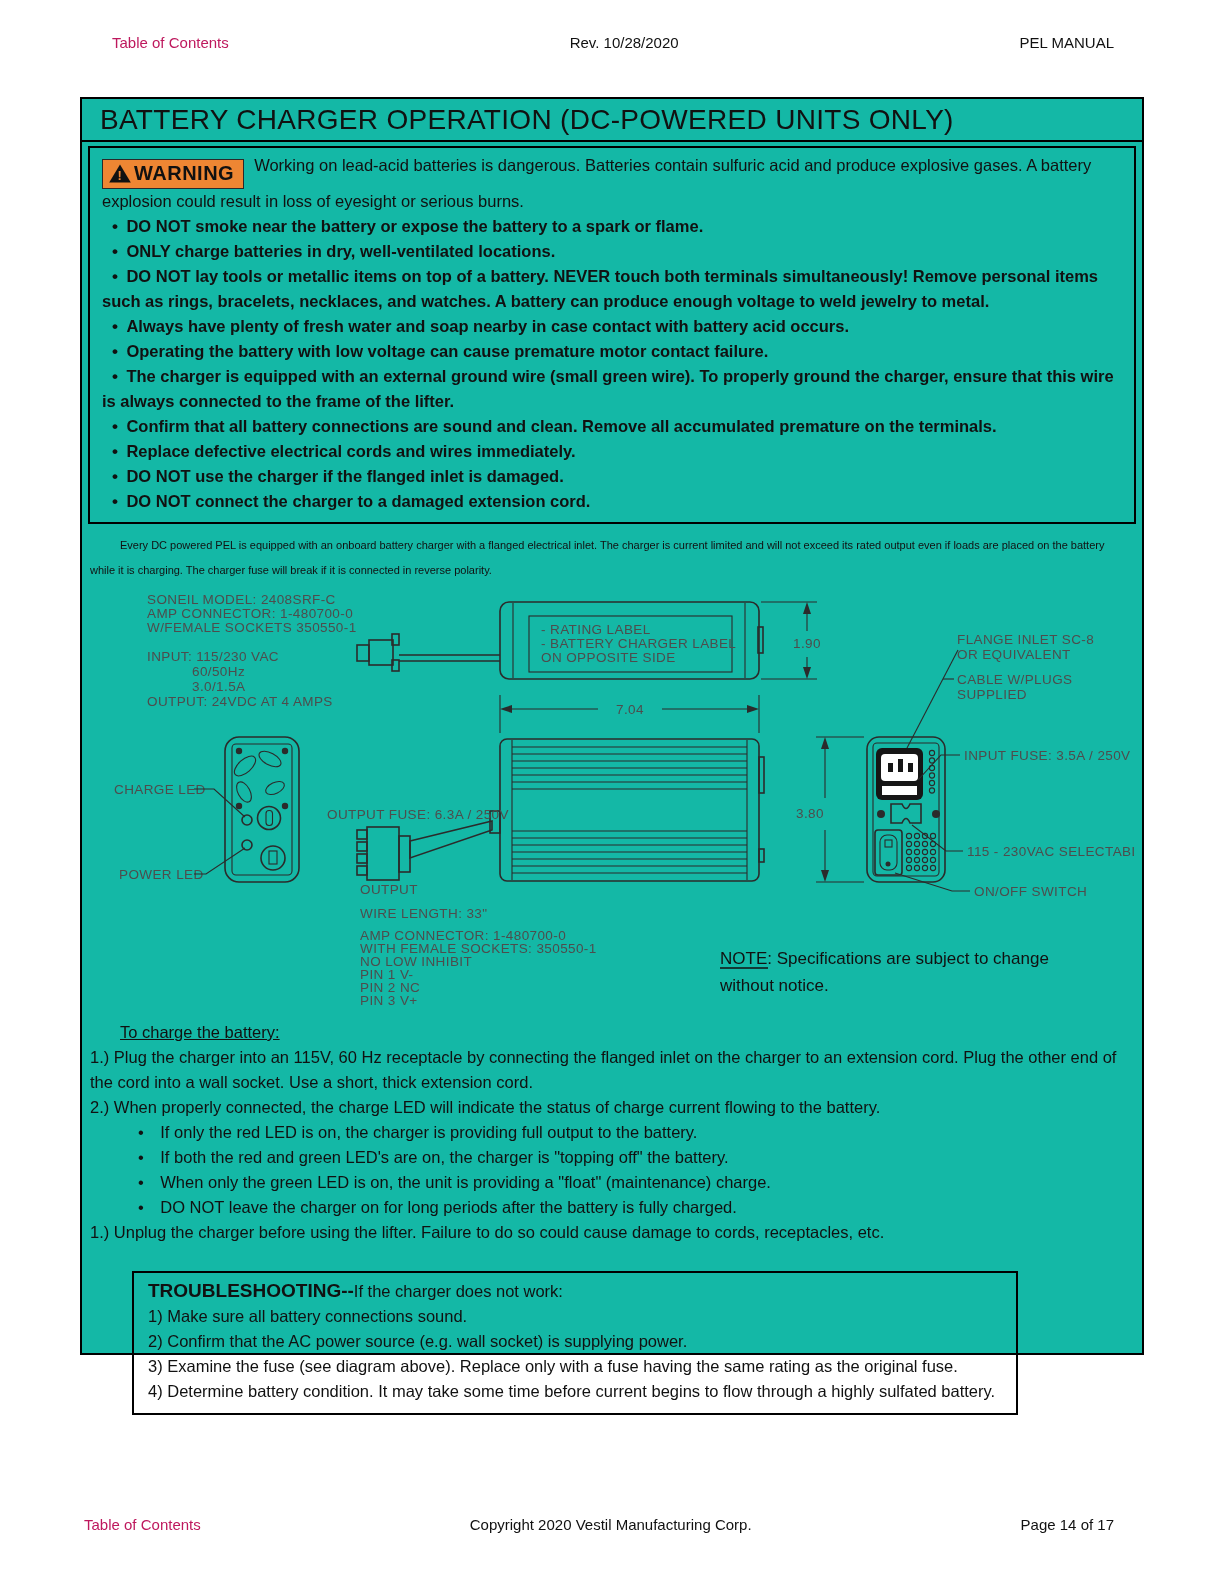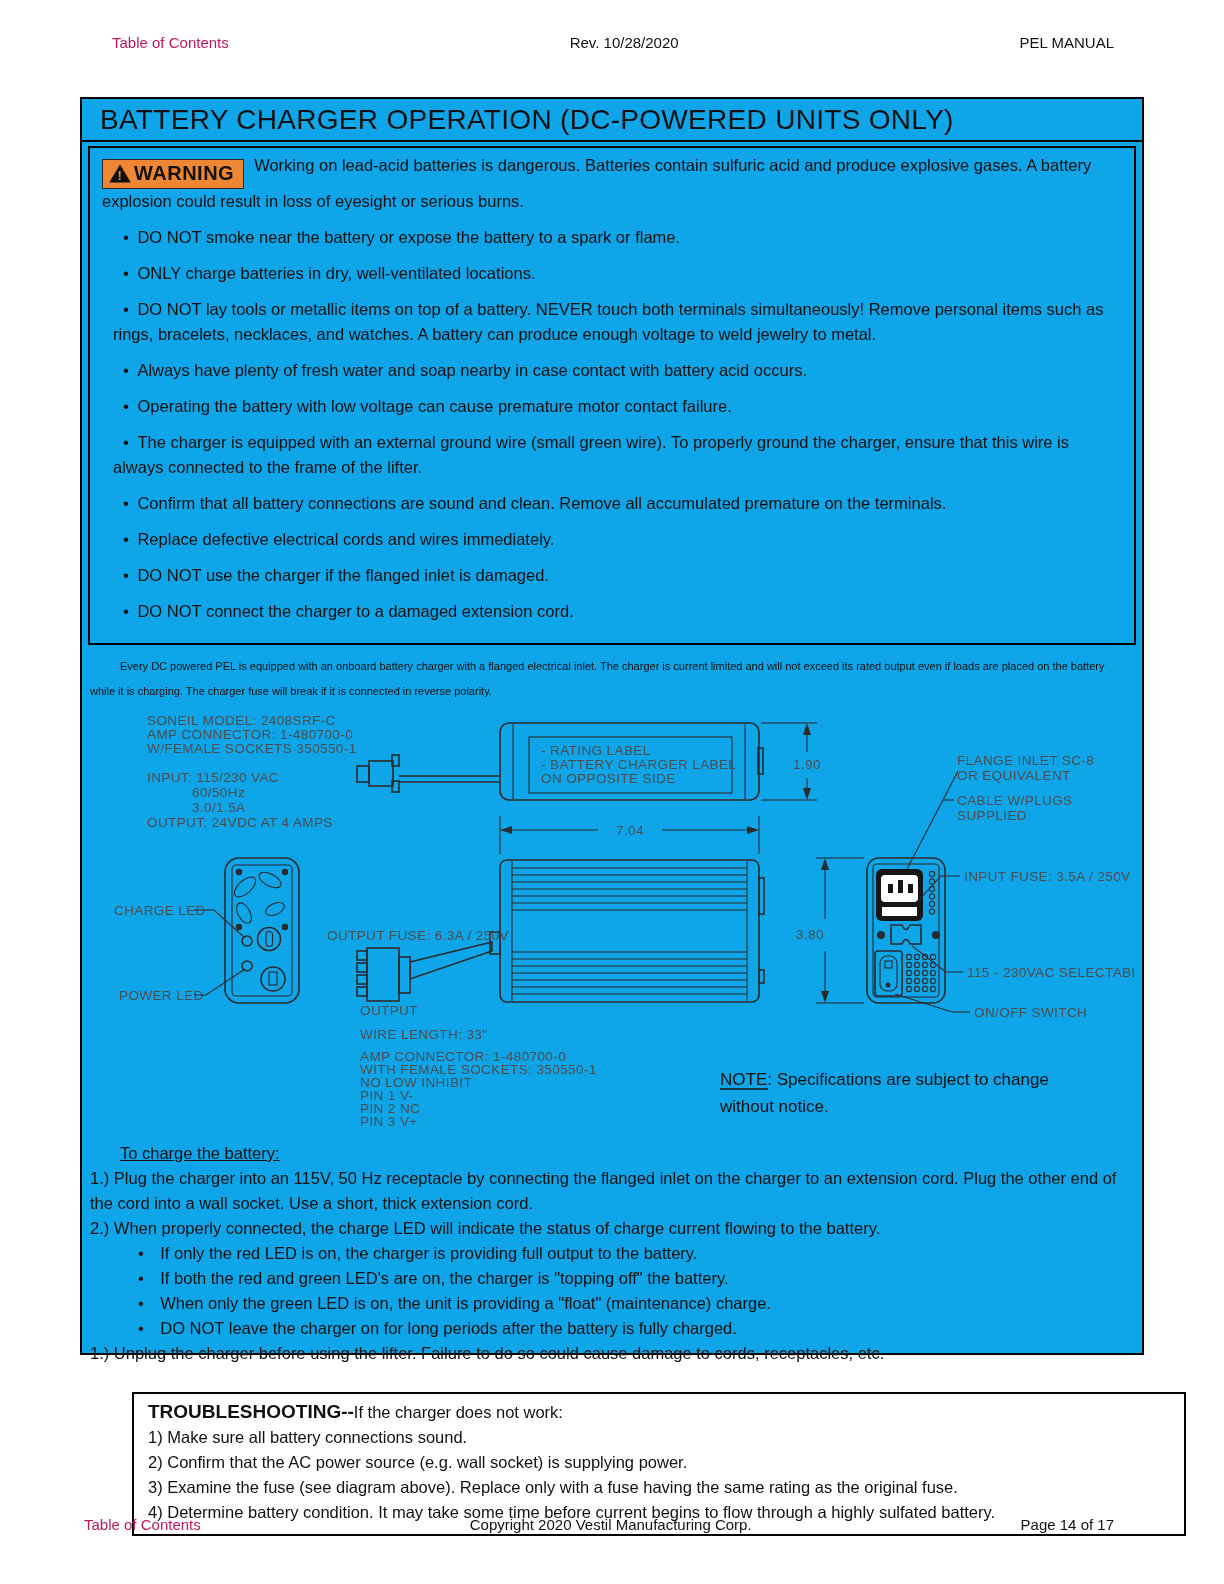--- a/index.html
+++ b/index.html
@@ -3,41 +3,41 @@
 <meta charset="utf-8">
 <style>
   html,body{margin:0;padding:0;}
   body{
     width:1224px;height:1584px;background:#ffffff;position:relative;
     font-family:"Liberation Sans",sans-serif;color:#111;
     -webkit-font-smoothing:antialiased;
   }
   .hdr{position:absolute;top:34px;left:112px;width:1002px;display:flex;justify-content:space-between;font-size:15px;}
   .link{color:#be185d;}
-  .page-box{position:absolute;left:80px;top:97px;width:1064px;height:1258px;border:2px solid #000;box-sizing:border-box;background:#0ea5e9;}
+  .page-box{position:absolute;left:80px;top:97px;width:1064px;height:1258px;border:2px solid #000;box-sizing:border-box;background:#14b8a6;}
   .page-title{font-size:28px;letter-spacing:.3px;padding:5px 10px 4px 18px;border-bottom:2px solid #000;white-space:nowrap;}
   .warn-box{margin:4px 6px 0 6px;border:2px solid #000;padding:5px 12px 8px 12px;font-size:16.5px;line-height:25px;}
   .warn-badge{display:inline-block;vertical-align:-9px;background:#ee8633;border:1px solid #2a2a2a;
     padding:1px 9px 2px 5px;margin-right:10px;font-weight:bold;font-size:20px;letter-spacing:.5px;color:#111;}
   .warn-badge svg{vertical-align:-4px;margin-right:2px;}
-  .wbullet{text-indent:10px;margin:11px;}
+  .wbullet{text-indent:10px;margin:0;font-weight:bold;}
   .wbullet::before{content:"\2022\2002";font-size:17px;}
   .intro-para{margin:9px 12px 4px 8px;font-size:11px;line-height:25px;text-indent:30px;}
   .diagram-wrap{margin:2px 0 0 12px;}
   .dline{stroke:#2b2b2b;fill:none;stroke-width:1.6;}
   .dthin{stroke:#2b2b2b;fill:none;stroke-width:1.1;}
   .dfill{fill:#2b2b2b;stroke:none;}
   .dlabel{font-size:13.5px;fill:#4d4d4d;letter-spacing:.4px;font-family:"Liberation Sans",sans-serif;}
   .dnote{font-size:17px;fill:#111;letter-spacing:0;font-family:"Liberation Sans",sans-serif;}
   .charge{margin:4px 12px 0 8px;font-size:16.5px;line-height:25px;}
   .charge-head{margin-left:30px;text-decoration:underline;}
   .cstep{margin:0;}
   .cbullet{margin-left:48px;text-indent:0;}
   .cbullet::before{content:"\2022\2003";}
-  .ts-box{margin:26px 0 0 50px;width:1054px;border:2px solid #000;box-sizing:border-box;
+  .ts-box{margin:26px 0 0 50px;width:886px;border:2px solid #000;box-sizing:border-box;
     padding:5px 14px 9px 14px;font-size:16.5px;line-height:25px;}
   .ts-head-b{font-weight:bold;font-size:19px;}
   .ts-item{margin:0;}
   .ftr{position:absolute;top:1516px;left:84px;width:1030px;display:flex;justify-content:space-between;font-size:15px;}
 </style>
 </head>
 <body>
 
 <div class="hdr">
   <span class="link">Table of Contents</span>
@@ -278,21 +278,21 @@
     <g>
       <text class="dnote" x="626" y="377"><tspan>NOTE</tspan><tspan>: Specifications are subject to change</tspan></text>
       <line x1="626" y1="381" x2="674" y2="381" stroke="#111" stroke-width="1.5"></line>
       <text class="dnote" x="626" y="404">without notice.</text>
     </g>
   </svg>
   </div>
 
   <div class="charge">
     <div class="charge-head">To charge the battery:</div>
-    <p class="cstep">1.) Plug the charger into an 115V, 50 Hz receptacle by connecting the flanged inlet on the charger to an extension cord. Plug the other end of the cord into a wall socket. Use a short, thick extension cord.</p>
+    <p class="cstep">1.) Plug the charger into an 115V, 60 Hz receptacle by connecting the flanged inlet on the charger to an extension cord. Plug the other end of the cord into a wall socket. Use a short, thick extension cord.</p>
     <p class="cstep">2.) When properly connected, the charge LED will indicate the status of charge current flowing to the battery.</p>
     <div class="cbullet">If only the red LED is on, the charger is providing full output to the battery.</div>
     <div class="cbullet">If both the red and green LED's are on, the charger is "topping off" the battery.</div>
     <div class="cbullet">When only the green LED is on, the unit is providing a "float" (maintenance) charge.</div>
     <div class="cbullet">DO NOT leave the charger on for long periods after the battery is fully charged.</div>
     <p class="cstep">1.) Unplug the charger before using the lifter. Failure to do so could cause damage to cords, receptacles, etc.</p>
   </div>
 
   <div class="ts-box">
     <div>

